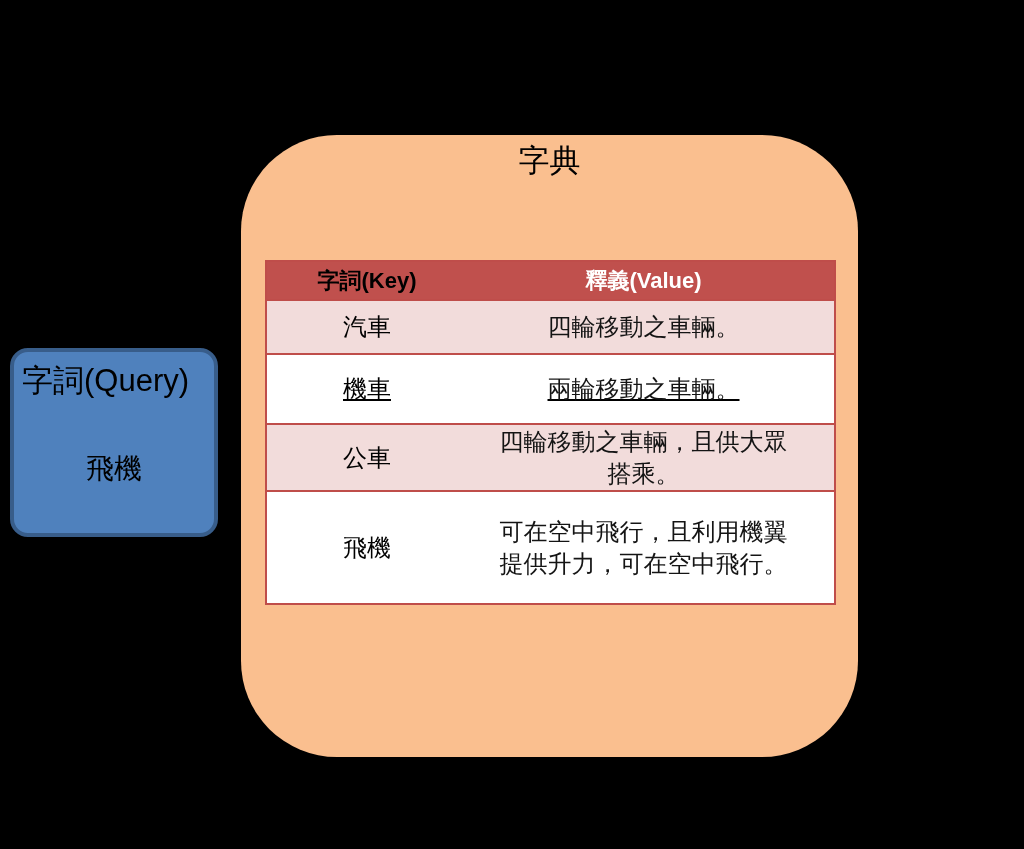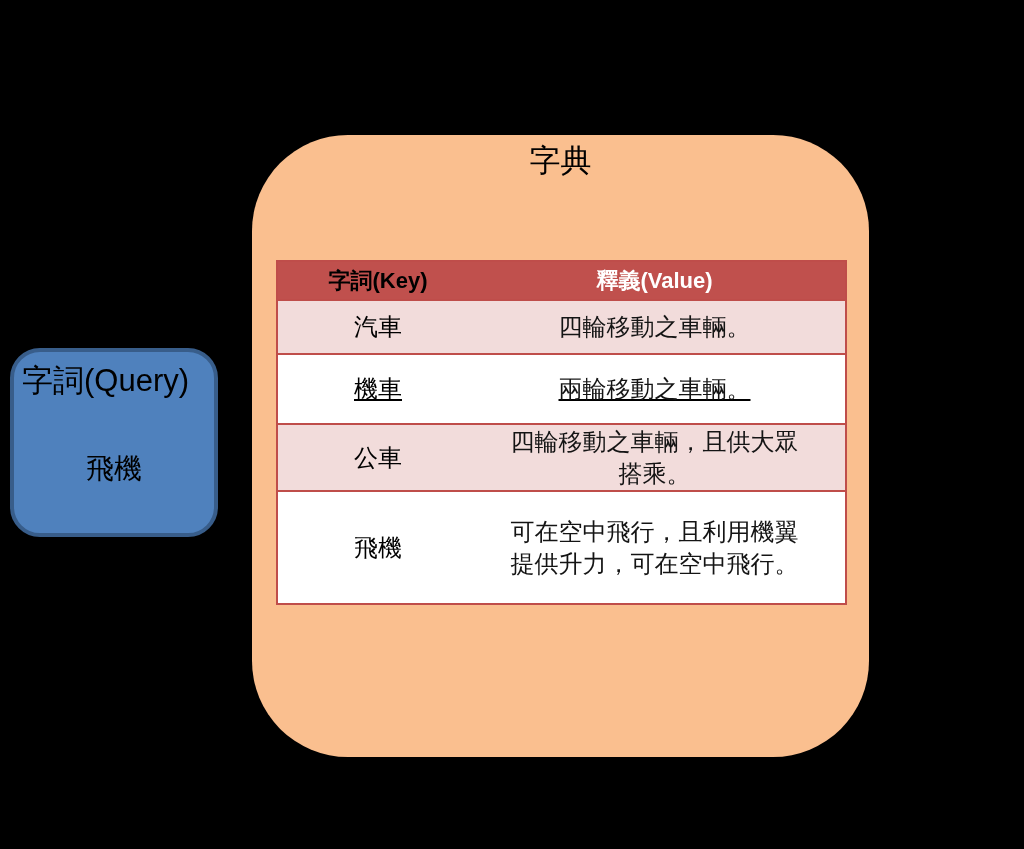--- a/index.html
+++ b/index.html
@@ -12,21 +12,21 @@
     position: relative;
     width: 1024px;
     height: 849px;
     background: var(--bg, #000000);
     overflow: hidden;
   }
 
   
   .dict-panel {
     position: absolute;
-    left: 252px;
+    left: 241px;
     top: 135px;
     width: 617px;
     height: 622px;
     background: var(--panel-fill, #FABF8F);
     border-radius: 96px;
   }
   .dict-title {
     position: absolute;
     top: 6px;
     left: 0;
@@ -93,21 +93,21 @@
 
   
   .query-box {
     position: absolute;
     left: 10px;
     top: 348px;
     width: 208px;
     height: 189px;
     background: var(--query-fill, #4F81BD);
     border: 4px solid var(--query-border, #385D8A);
-    border-radius: 30px;
+    border-radius: 18px;
     box-sizing: border-box;
   }
   .query-label {
     position: absolute;
     top: 8px;
     left: 8px;
     font-size: 31px;
     color: #000;
     white-space: nowrap;
   }

